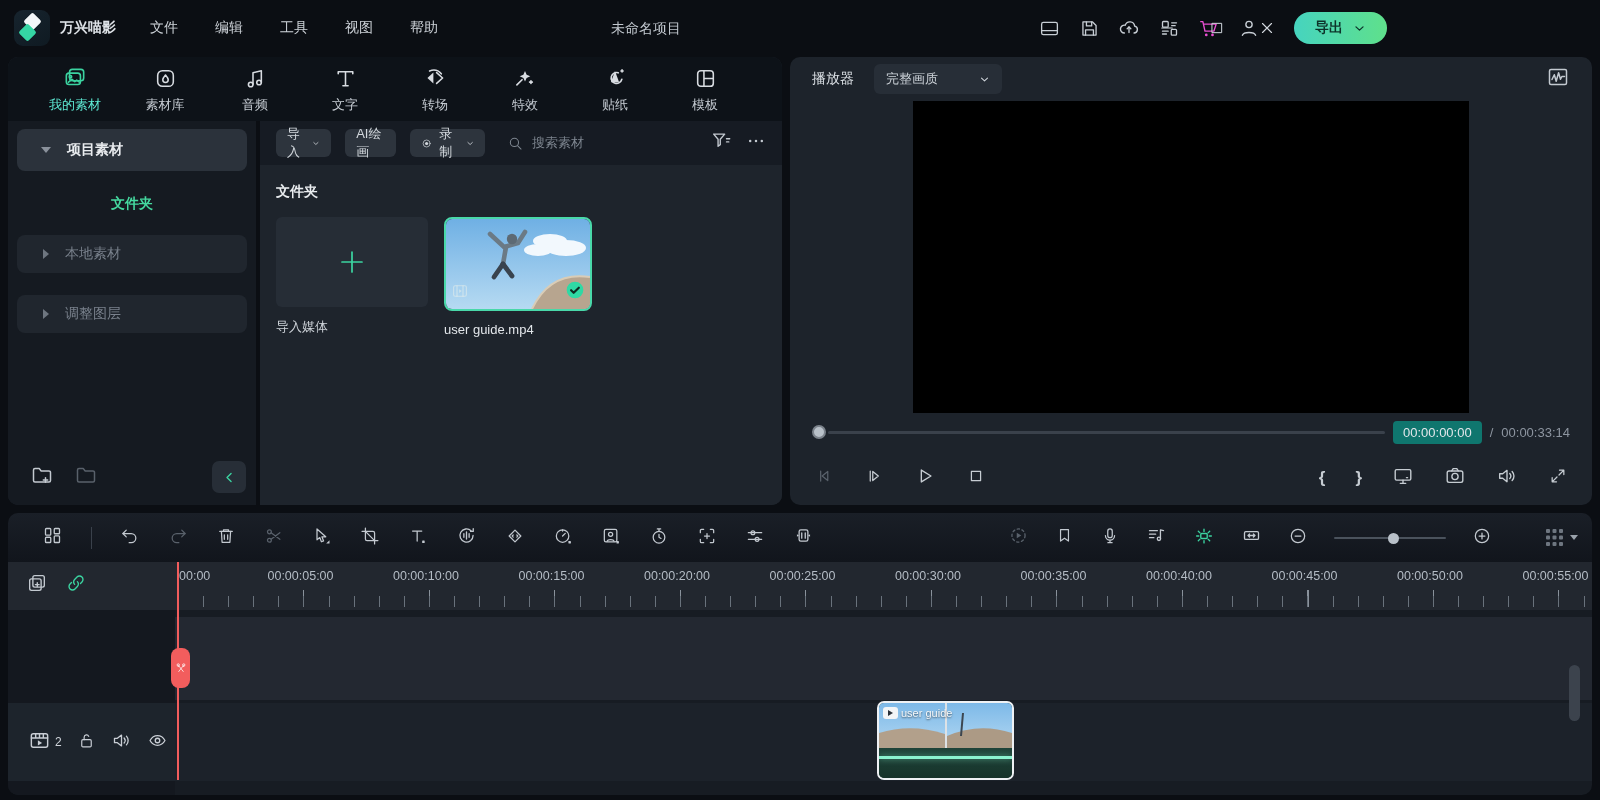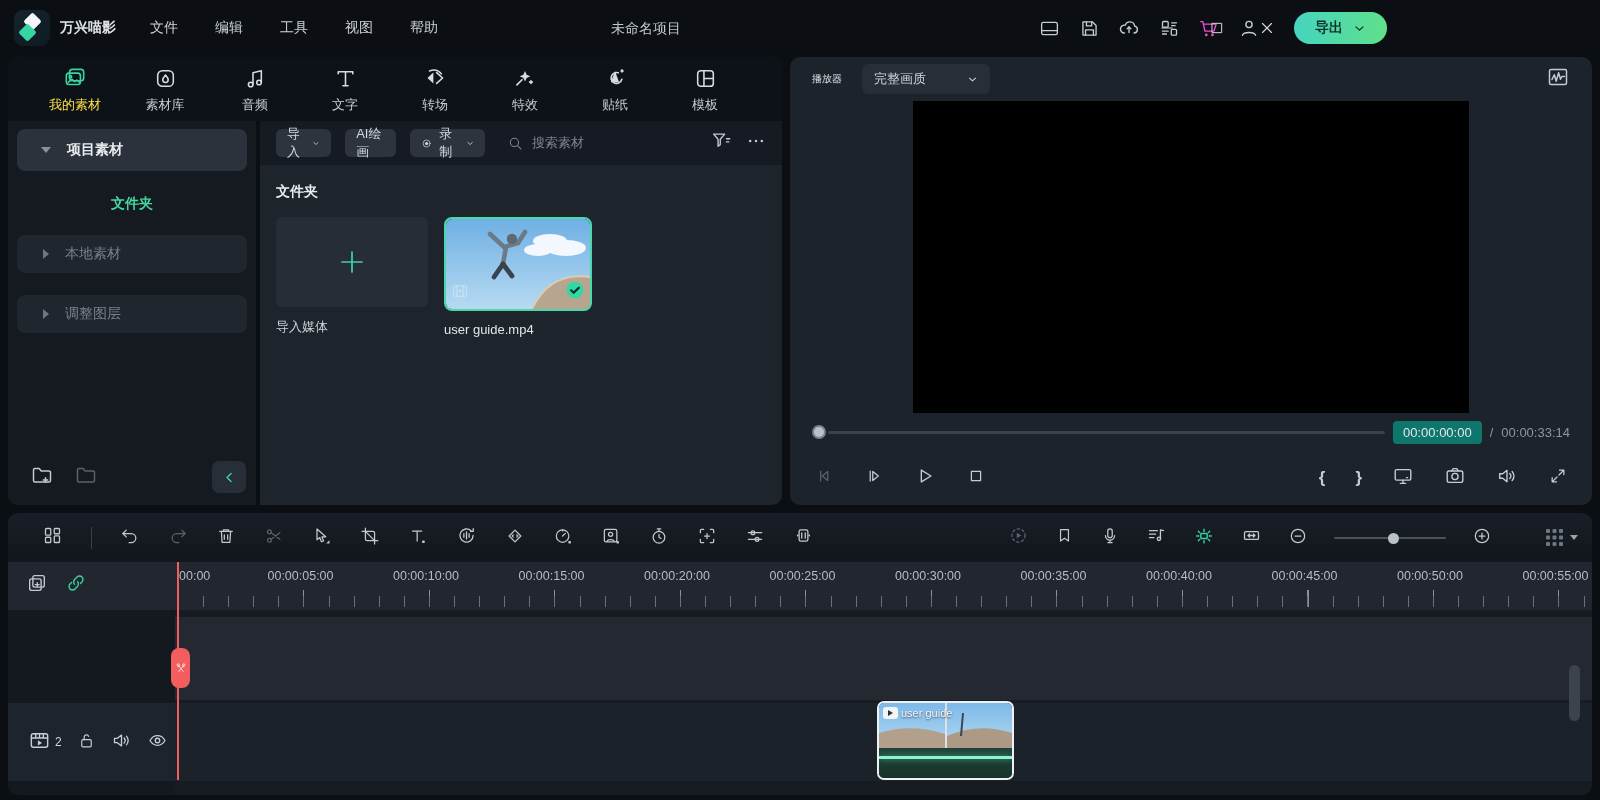--- a/index.html
+++ b/index.html
@@ -35,21 +35,21 @@
 
   
   .left-panel  { position:absolute; left:8px;   top:57px; width:774px; height:448px; background:#1e242c; border-radius:10px; overflow:hidden; }
   .right-panel { position:absolute; left:790px; top:57px; width:802px; height:448px; background:#1d232b; border-radius:10px; overflow:hidden; }
 
   
   .tabbar { height:64px; background:#0d1218; display:flex; align-items:flex-end; padding:0 14px 7px 22px; }
   .tab { width:90px; display:flex; flex-direction:column; align-items:center; gap:5px; cursor:pointer; }
   .tab .tlabel { font-size:13px; color:#c6ccd3; white-space:nowrap; }
   .tab .ticon { color:#d8dce1; height:26px; display:flex; align-items:center; }
-  .tab.active .tlabel { color:#fde047; }
+  .tab.active .tlabel { color:#5eead4; }
   .tab.active .ticon  { color:#3bd3a0; }
 
   .left-body { display:flex; height:384px; }
   .sidebar { width:252px; background:#151a21; position:relative; border-right:4px solid #0b0e13; flex:none; }
   .proj-btn { margin:8px 9px 0; height:42px; background:#2b323b; border-radius:8px; display:flex; align-items:center; padding-left:24px; gap:16px; cursor:pointer; }
   .proj-btn span { color:#e8ebee; font-size:14px; font-weight:bold; }
   .car-d { width:0; height:0; border-left:5px solid transparent; border-right:5px solid transparent; border-top:6px solid #8a919b; }
   .car-r { width:0; height:0; border-top:5px solid transparent; border-bottom:5px solid transparent; border-left:6px solid #6e7680; }
   .folder-link { margin-top:24px; text-align:center; font-size:14px; font-weight:bold; color:#45d89f; cursor:pointer; }
   .side-item { margin:22px 9px 0; height:38px; background:#20262e; border-radius:8px; display:flex; align-items:center; padding-left:26px; gap:16px; color:#79818c; font-size:14px; cursor:pointer; }
@@ -74,21 +74,21 @@
   .imp-tile { width:152px; height:90px; background:#262d36; border-radius:6px; display:flex; align-items:center; justify-content:center; color:#3bd3a0; cursor:pointer; }
   .clip-tile { width:148px; height:94px; border:2px solid #49d8a9; border-radius:8px; overflow:hidden; position:relative; cursor:pointer; }
   .clip-tile svg.scene { display:block; }
   .thumb-film { position:absolute; left:5px; bottom:5px; color:rgba(235,240,235,.55); }
   .thumb-check { position:absolute; right:5px; bottom:5px; }
   .tile-label { margin-top:11px; font-size:13px; color:#ced3d9; }
   .tile-label.file { color:#e2e6ea; }
 
   
   .player-header { height:44px; display:flex; align-items:center; padding:0 22px; gap:20px; }
-  .player-title { font-size:10px; color:#dbe0e5; }
+  .player-title { font-size:14px; color:#dbe0e5; }
   .quality-dd { height:30px; width:128px; background:#272e37; border-radius:6px; display:flex; align-items:center; justify-content:space-between; padding:0 12px; color:#ccd2d8; font-size:13px; cursor:pointer; }
   .ph-sp { flex:1; }
   .scope { color:#c3c9d0; }
   .video-wrap { height:312px; display:flex; justify-content:center; }
   .screen { width:556px; height:312px; background:#000; }
   .scrub-row { height:38px; display:flex; align-items:center; padding:0 22px; }
   .scrub-handle { width:14px; height:14px; border-radius:50%; background:#b9c1c9; border:2px solid #7b828b; flex:none; cursor:pointer; }
   .scrub-track { flex:1; height:3px; background:#3a414b; border-radius:2px; margin:0 8px 0 2px; cursor:pointer; }
   .time-cur { background:#0f766e; border-radius:4px; padding:4px 10px; font-size:13px; color:#e2e6ea; }
   .time-sep { color:#8d95a0; font-size:13px; margin:0 8px; }

